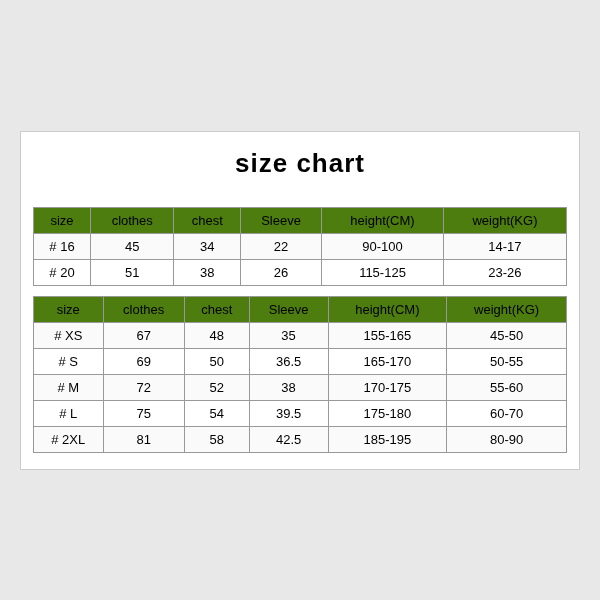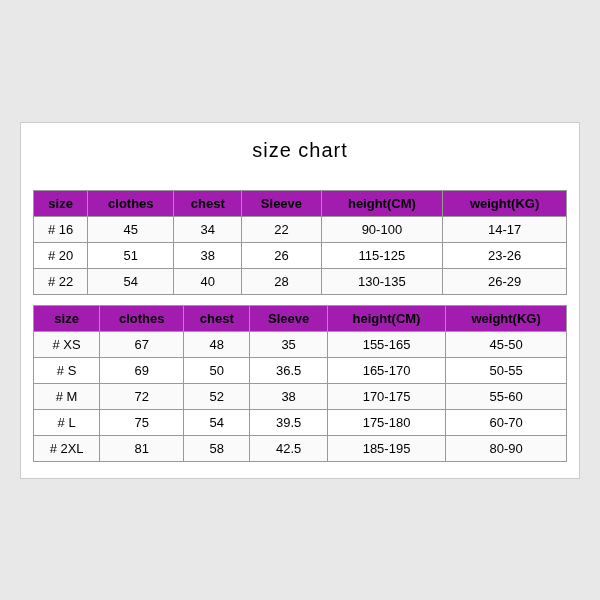--- a/index.html
+++ b/index.html
@@ -13,38 +13,38 @@
       font-family: Arial, sans-serif;
     }
     .card {
       background: #fff;
       border: 1px solid #ccc;
       padding: 16px 12px;
       width: 560px;
     }
     .title {
       text-align: center;
-      font-size: 20px;
-      font-weight: normal;
+      font-size: 26px;
+      font-weight: bold;
       margin-bottom: 28px;
       letter-spacing: 1px;
     }
     table {
       width: 100%;
       border-collapse: collapse;
       font-size: 13px;
     }
     th, td {
       border: 1px solid #999;
       text-align: center;
       padding: 5px 4px;
     }
     thead tr th {
-      background: #a21caf;
-      font-weight: bold;
+      background: #4d7c0f;
+      font-weight: normal;
     }
     tbody tr:nth-child(odd) {
       background: #fafafa;
     }
     tbody tr:nth-child(even) {
       background: #fff;
     }
     .section-gap {
       height: 10px;
     }
@@ -75,28 +75,20 @@
           <td>90-100</td>
           <td>14-17</td>
         </tr>
         <tr>
           <td># 20</td>
           <td>51</td>
           <td>38</td>
           <td>26</td>
           <td>115-125</td>
           <td>23-26</td>
-        </tr>
-        <tr>
-          <td># 22</td>
-          <td>54</td>
-          <td>40</td>
-          <td>28</td>
-          <td>130-135</td>
-          <td>26-29</td>
         </tr>
       </tbody>
   </table>
 
   <div class="section-gap"></div>
 
   <table>
     <thead>
       <tr>
           <th>size</th>

